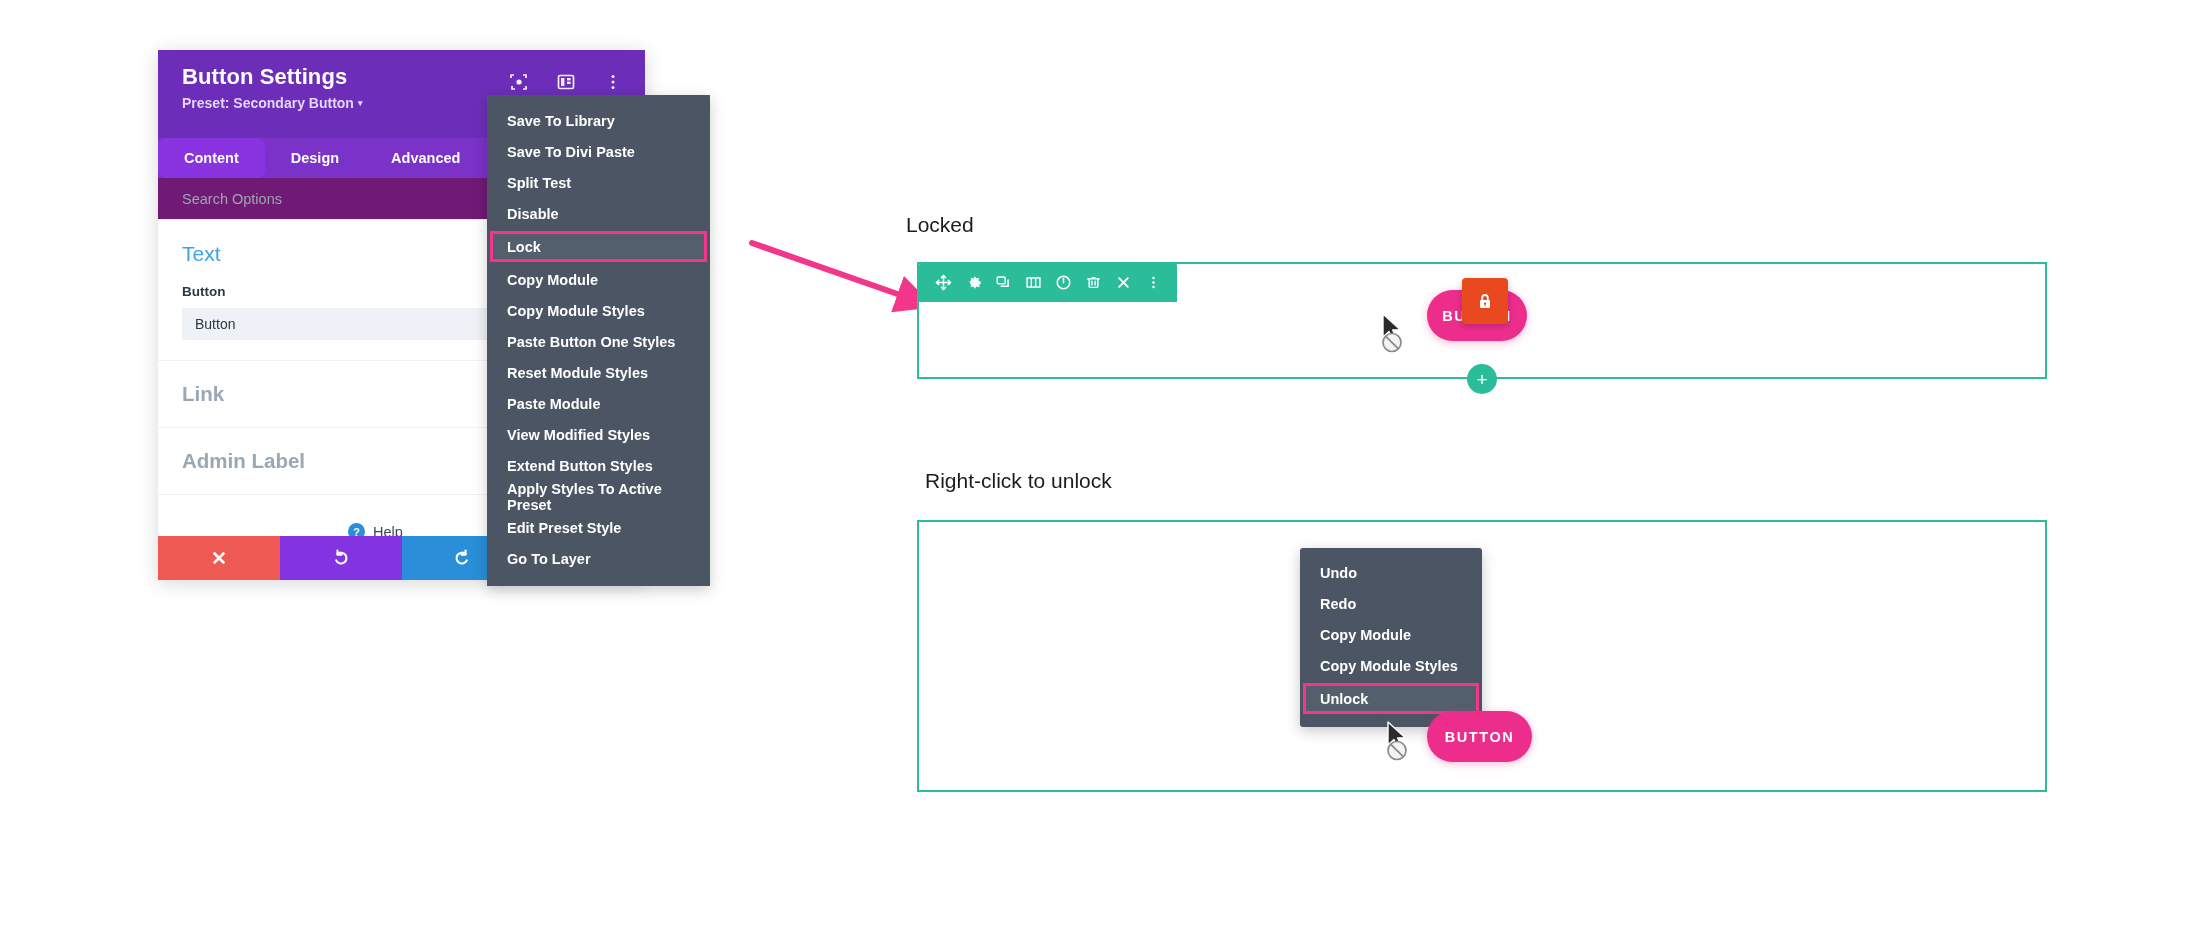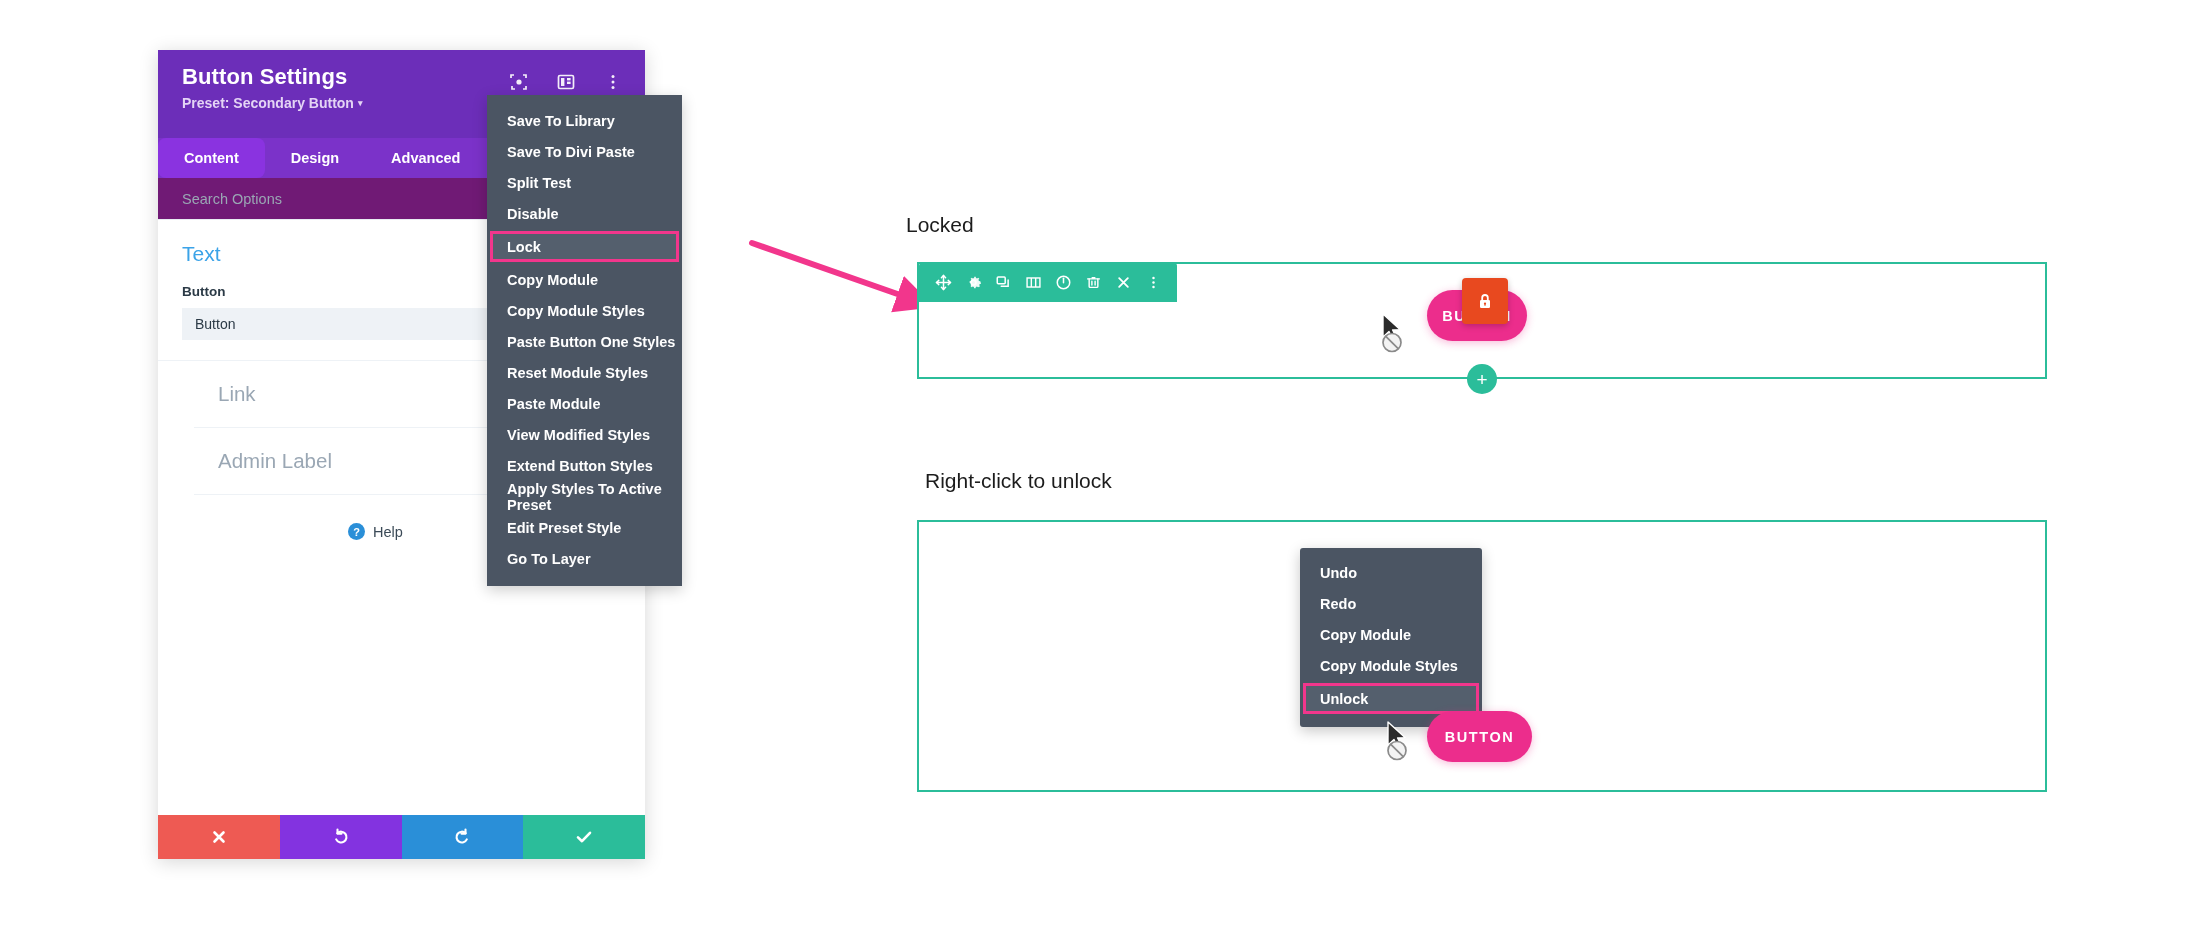--- a/index.html
+++ b/index.html
@@ -7,21 +7,21 @@
     width: 2200px; height: 928px;
     background: #ffffff;
     font-family: "Liberation Sans", sans-serif;
     overflow: hidden;
   }
   #stage { position: relative; width: 2200px; height: 928px; }
 
   
   .modal {
     position: absolute; left: 158px; top: 50px;
-    width: 487px; height: 809px;
+    width: 487px; height: 530px;
     background: #ffffff;
     box-shadow: 0 3px 18px rgba(0,0,0,.16);
     display: flex; flex-direction: column;
   }
   .modal-header {
     background: #6c2eb9; height: 88px;
     padding: 14px 22px 0 24px;
     position: relative; flex: 0 0 auto;
   }
   .modal-title { color:#fff; font-size:22px; font-weight:700; letter-spacing:.1px; }
@@ -45,40 +45,40 @@
   .sect-toggle-open .t { color:#3ba3e8; font-size:21px; font-weight:400; }
   .field { padding:14px 24px 20px 24px; border-bottom:1px solid #eef2f6; }
   .field-label { font-size:13.5px; font-weight:700; color:#2b3a46; margin-bottom:9px; }
   .field-input {
     background:#eef2f6; border:none; height:32px; width:100%;
     display:flex; align-items:center; padding:0 13px;
     color:#2b3a46; font-size:14px; font-family:"Liberation Sans", sans-serif;
   }
   .sect-toggle {
     padding:21px 24px; border-bottom:1px solid #eef2f6;
-    color:#9aa7b4; font-size:20.5px; font-weight:400;margin-left:36px;
+    color:#9aa7b4; font-size:20.5px; font-weight:700;
   }
   .help-row { display:flex; align-items:center; justify-content:center;
               gap:8px; padding:28px 0 0 0; margin-right:52px; }
   .help-badge { width:17px; height:17px; border-radius:50%; background:#2a8fd8;
                 color:#fff; font-size:11px; font-weight:700; display:flex;
                 align-items:center; justify-content:center; }
   .help-text { font-size:14.5px; color:#3b4a57; }
 
   .modal-footer { display:flex; height:44px; flex:0 0 auto; }
   .fbtn { flex:1; display:flex; align-items:center; justify-content:center; cursor:pointer; }
   .fbtn svg { display:block; }
   .fbtn.cancel { background:#ee5a53; }
   .fbtn.undo   { background:#8333e0; }
   .fbtn.redo   { background:#2a8fd8; }
   .fbtn.save   { background:#2bbd9a; }
 
   
   .dropdown {
-    position:absolute; left:487px; top:95px; width:195px;
+    position:absolute; left:487px; top:95px; width:223px;
     background:#4b5563; padding:10px 0 12px 0;
     box-shadow:0 4px 14px rgba(0,0,0,.2);
   }
   .dd-item {
     color:#fff; font-size:14.5px; font-weight:700;
     padding:0 0 0 20px; height:31px; display:flex; align-items:center;
     cursor:pointer; position:relative;
   }
   .dd-item.highlighted {
     background:#545f6d;

